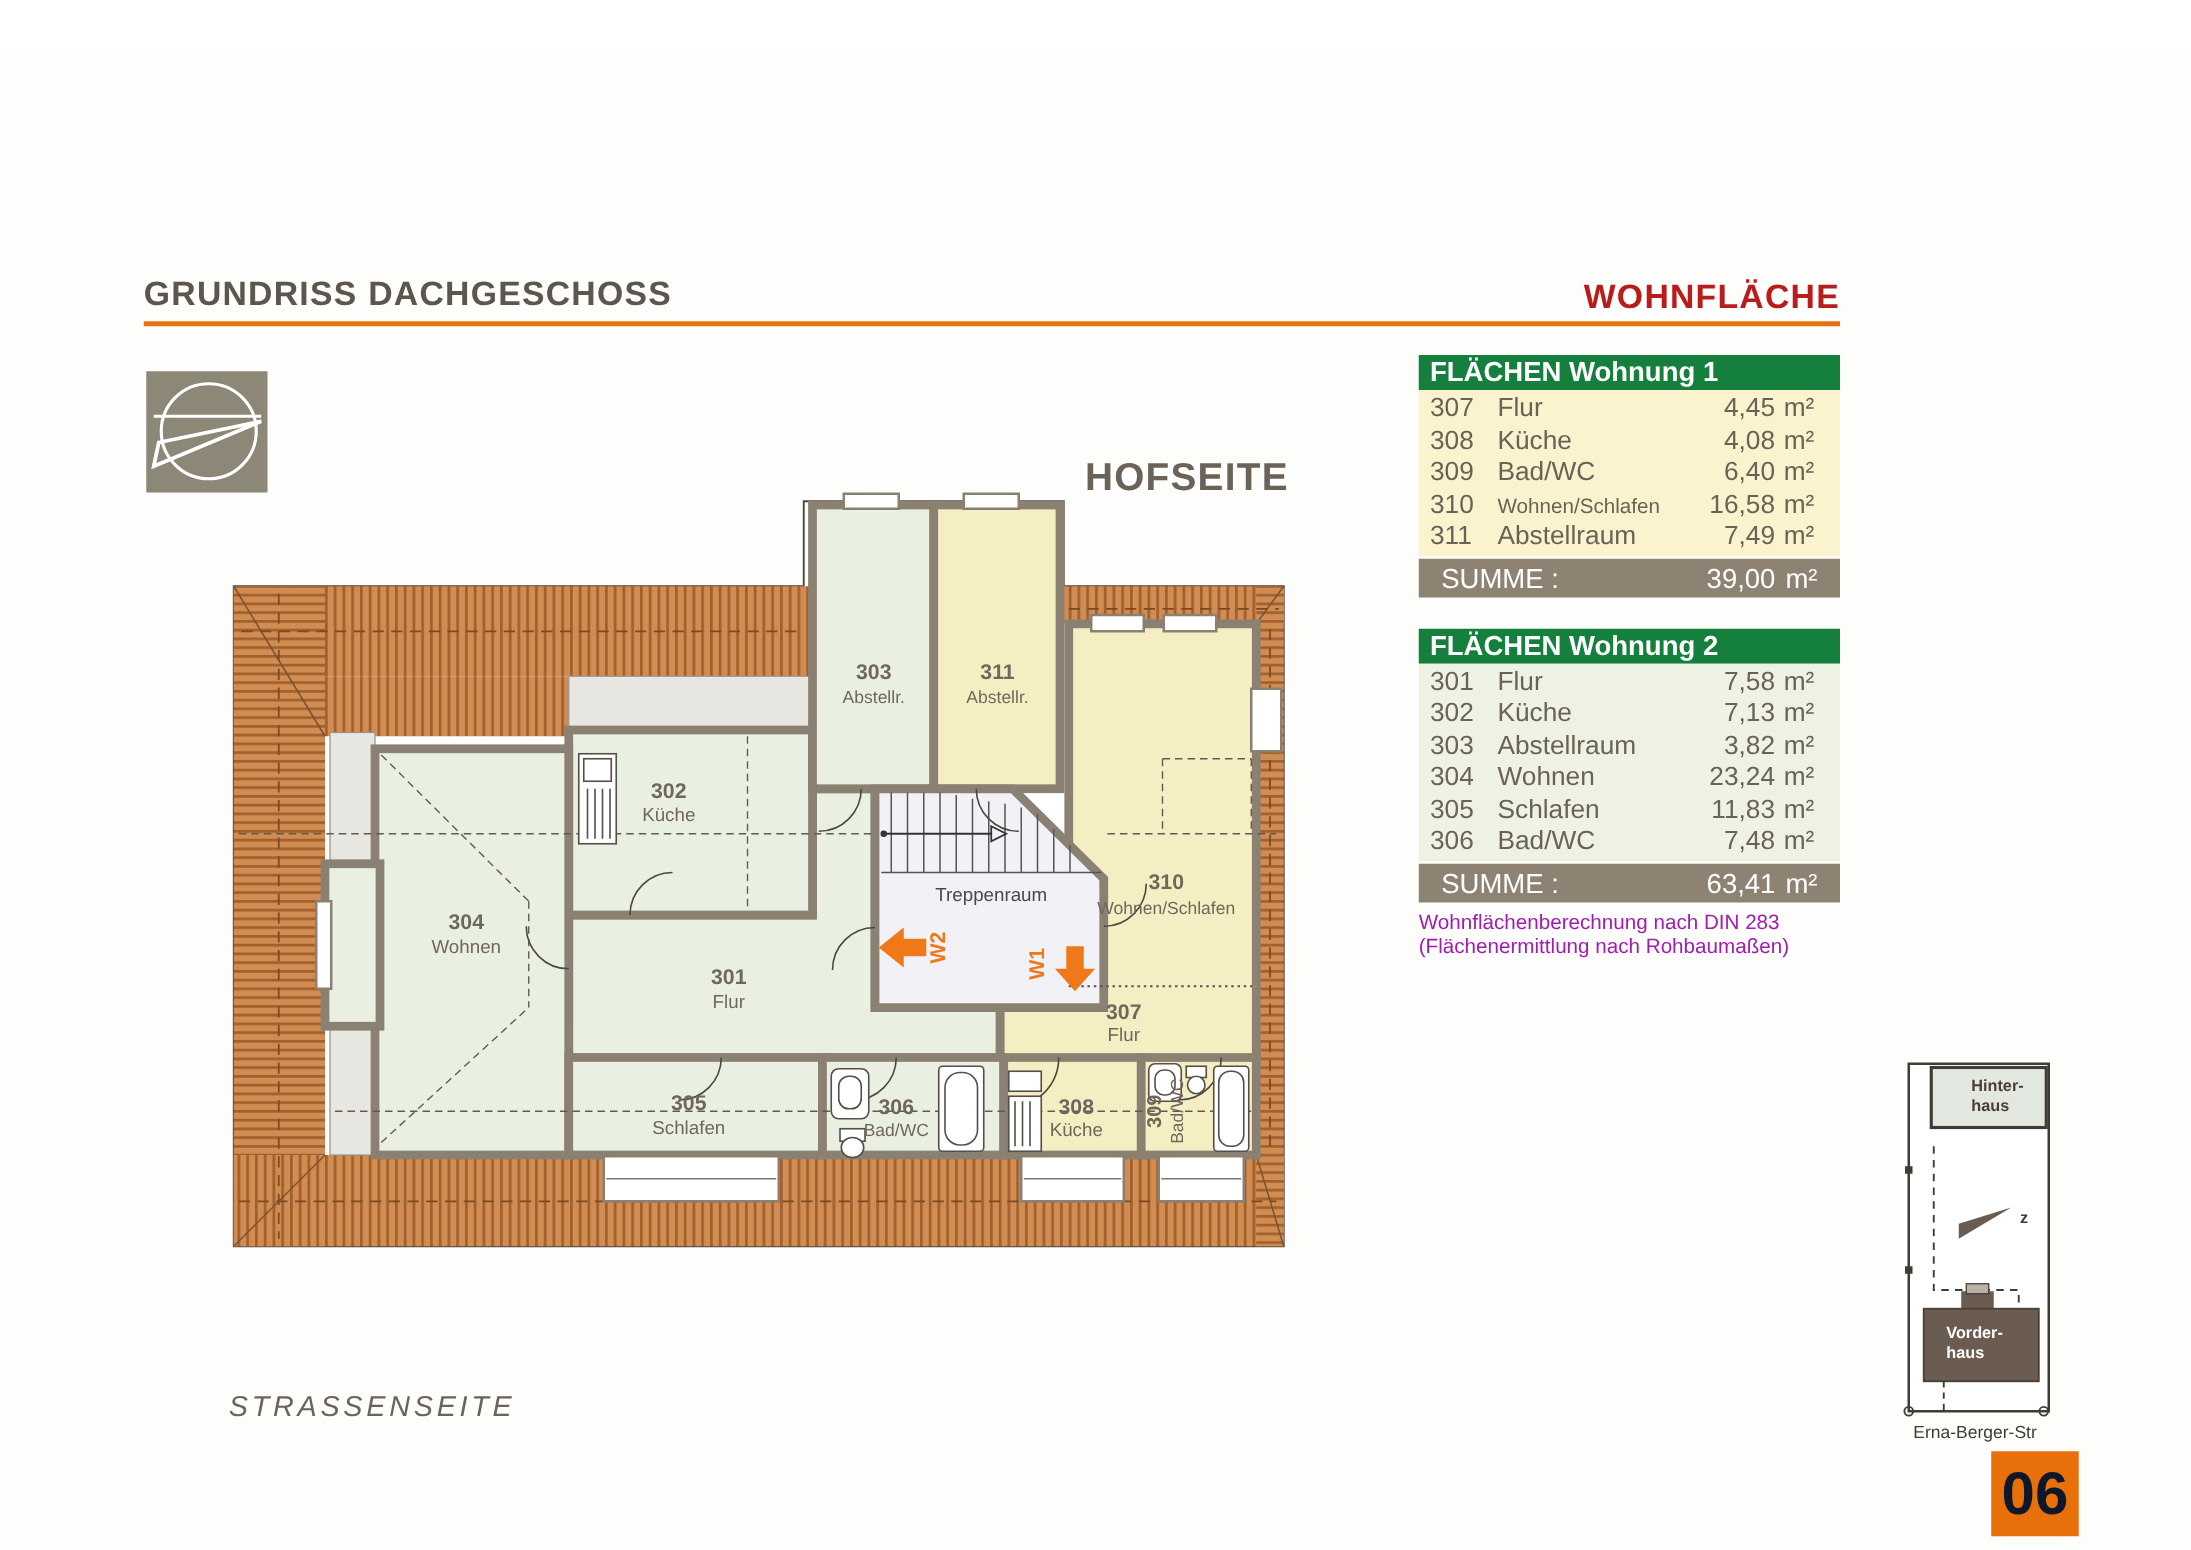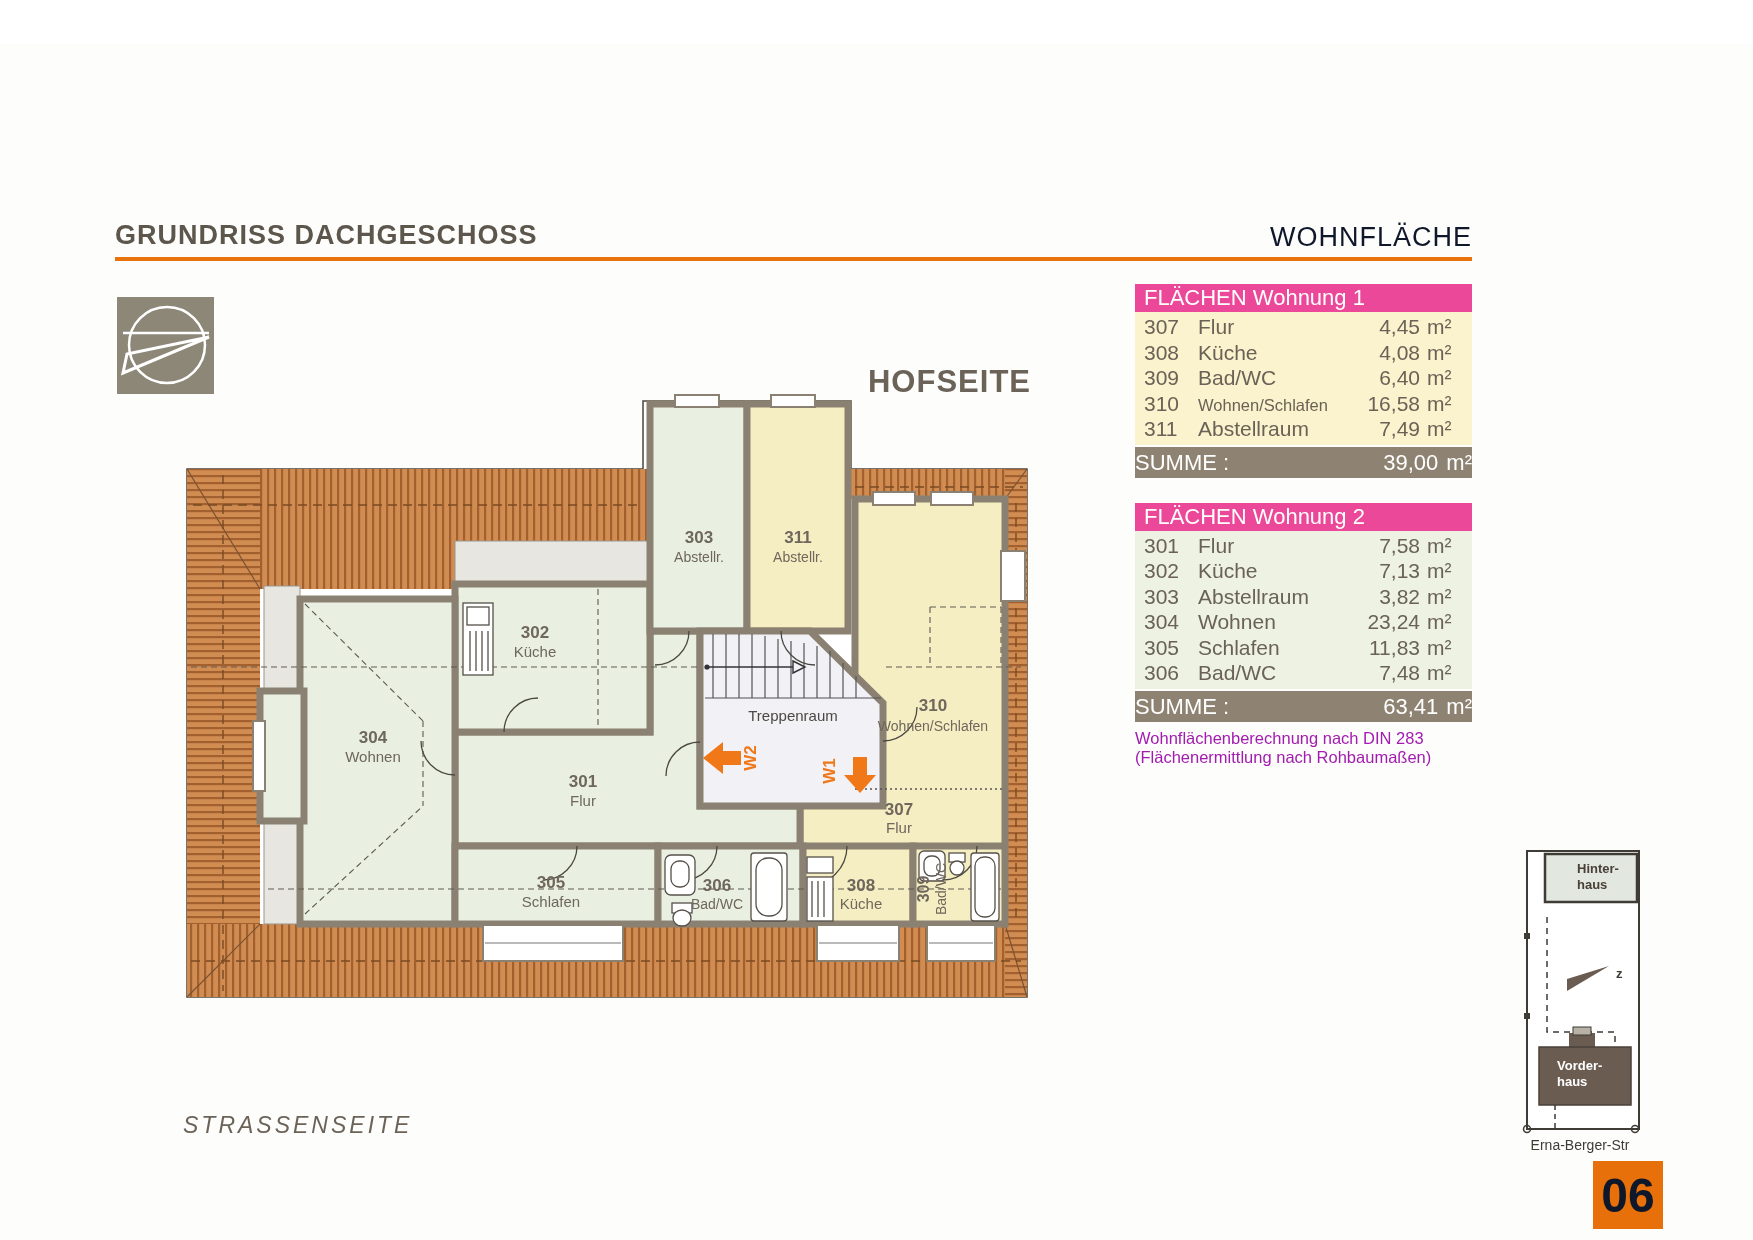--- a/index.html
+++ b/index.html
@@ -1,28 +1,28 @@
 <!DOCTYPE html>
 <html><head>
 <meta charset="utf-8">
 <style>
   html,body{margin:0;padding:0;background:#ffffff;}
   #page{position:relative;width:1753px;height:1240px;background:#fdfdfc;overflow:hidden;
         font-family:"Liberation Sans", sans-serif;color:#655d52;margin-top:44px;}
   .abs{position:absolute;}
   
   .h-title{left:115px;top:176px;font-size:27px;font-weight:bold;letter-spacing:1px;color:#5d564c;}
-  .h-right{left:1135px;top:178px;width:337px;text-align:right;font-size:27px;font-weight:normal;letter-spacing:1px;color:#0f172a;}
+  .h-right{left:1135px;top:178px;width:337px;text-align:right;font-size:27px;font-weight:bold;letter-spacing:1px;color:#b91c1c;}
   .rule{left:115px;top:213px;width:1357px;height:4px;}
   
   .logo{left:117px;top:253px;width:97px;height:97px;background:#8d8778;}
   
   .sidebar{left:1135px;top:240px;width:337px;font-size:21px;color:#6a6257;}
-  .bar{height:28px;line-height:28px;color:#fff;font-size:22px;padding:0 9px;background:#ec4899;}
-  .sumbar{height:31px;line-height:31px;color:#fff;font-size:22px;padding:0 0;background:#8e8372;display:flex;}
+  .bar{height:28px;line-height:28px;color:#fff;font-size:22px;padding:0 9px;background:#15803d;font-weight:bold;}
+  .sumbar{height:31px;line-height:31px;color:#fff;font-size:22px;padding:0 18px;background:#8e8372;display:flex;}
   .rows{padding:2px 9px 3px 9px;}
   .trow{display:flex;height:25.5px;line-height:25.5px;align-items:baseline;}
   .trow .no{width:54px;}
   .trow .nm{flex:1;}
   .trow .nm.small{font-size:16.5px;}
   .trow .ar{min-width:64px;text-align:right;}
   .trow .un{width:36px;padding-left:7px;}
   .t1bg{background:#fbf3cd;}
   .t2bg{background:#eef2e2;}
   .sumbar .sp{flex:1;}

